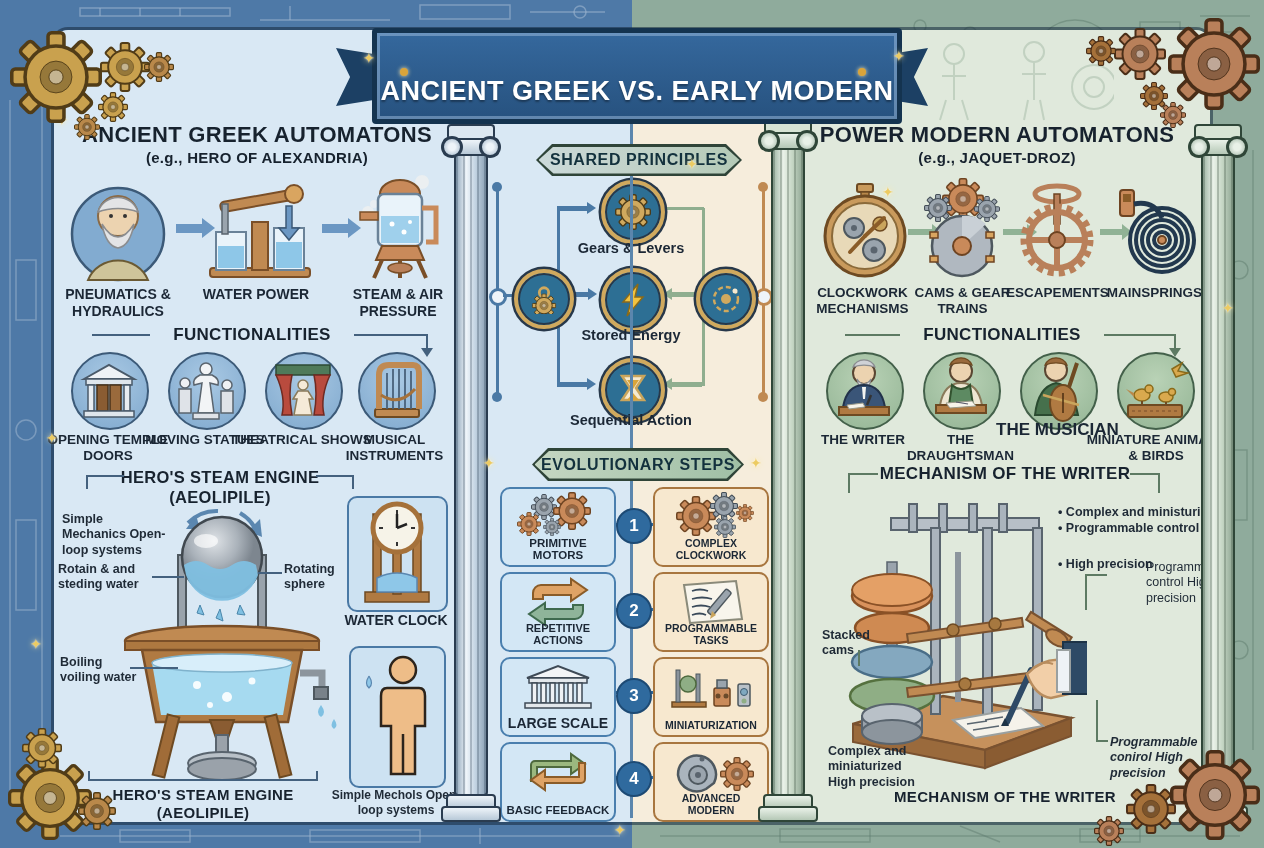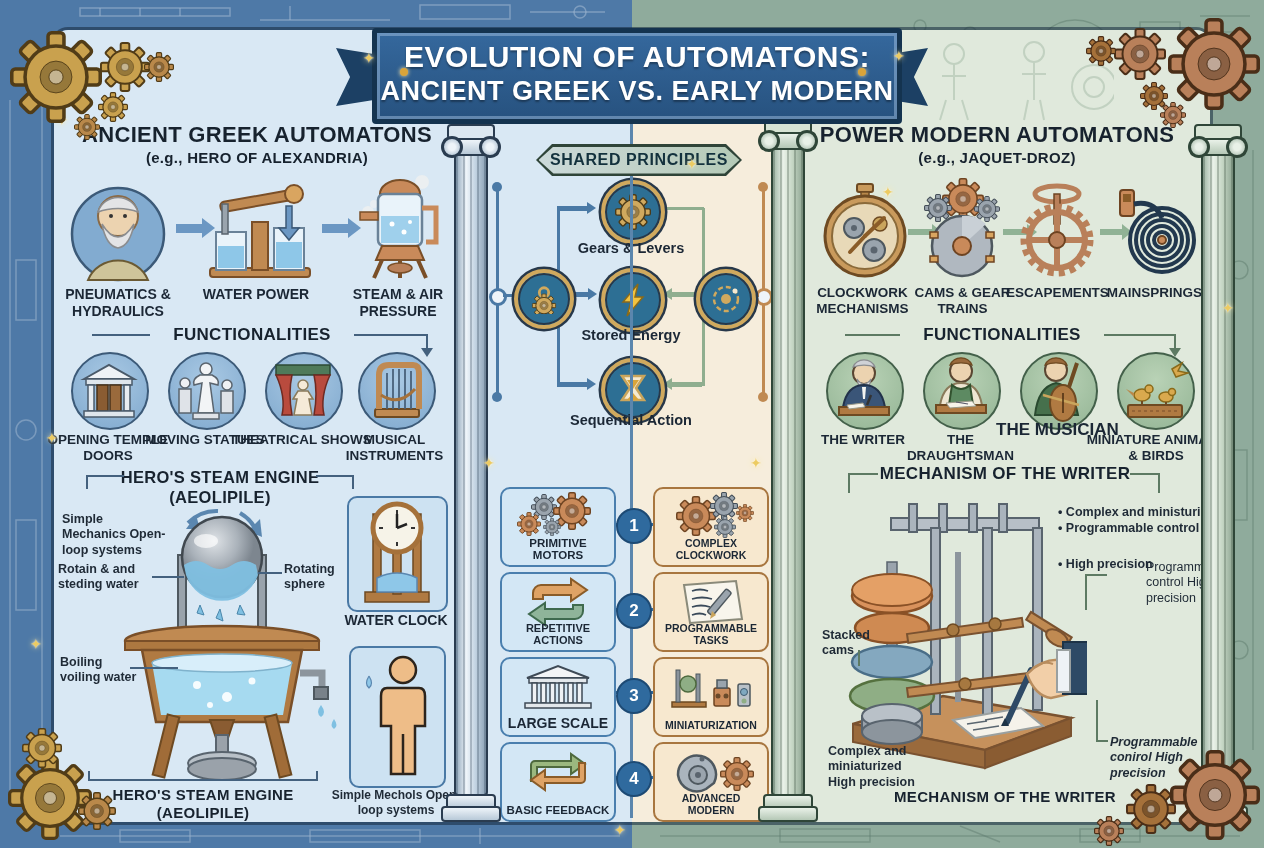--- a/index.html
+++ b/index.html
@@ -236,21 +236,20 @@
       <div class="volute" style="left:-10px"></div>
       <div class="volute" style="right:-10px"></div>
     <div class="shaft"></div>
       <div class="base1"></div>
       <div class="base2"></div>
   </div>
 
   <div class="tail" id="tail-l"></div>
   <div class="tail" id="tail-r"></div>
   <div class="abs" id="banner">
-    <div class="t1">EVOLUTION OF AUTOMATONS:</div>
     <div class="t2">ANCIENT GREEK VS. EARLY MODERN</div>
   </div>
   <div class="golddot" style="left:400px;top:68px"></div>
   <div class="golddot" style="left:858px;top:68px"></div>
 
   <div class="abs hdr1" style="left:62px;top:122px;width:390px;font-size:22px;">ANCIENT GREEK AUTOMATONS</div>
   <div class="abs hdr1" style="left:62px;top:149px;width:390px;font-size:15px;font-weight:700;">(e.g., HERO OF ALEXANDRIA)</div>
 
   <svg class="abs" style="left:68px;top:176px" width="100" height="106" viewBox="0 0 100 106">
     <circle cx="50" cy="58" r="46" fill="#82abd0" stroke="#3c5a78" stroke-width="2.5"></circle>
@@ -501,20 +500,23 @@
     </svg>
   </div>
   <div class="medallion" style="left:696px;top:269px;width:52px;height:52px;">
     <svg width="32" height="32" viewBox="-16 -16 32 32">
       <circle r="12" fill="none" stroke="#d0a95e" stroke-width="2.5" stroke-dasharray="5 3"></circle>
       <circle r="5" fill="#d0a95e"></circle>
         <circle cx="9" cy="-8" r="2.5" fill="#f6ead0"></circle>
     </svg>
   </div>
 
+  <div class="ribbonO" style="left:532px;top:448px;width:212px;height:33px;">
+    <div class="ribbonI" style="background:linear-gradient(90deg,#c5d6c2,#9fbfa5);">EVOLUTIONARY STEPS</div>
+  </div>
   <div class="sparkle" style="left:483px;top:455px;">✦</div>
   <div class="sparkle" style="left:750px;top:455px;">✦</div>
 
   <div class="line" style="left:610px;top:523px;width:44px;height:3px;background:#2f6a9e;"></div>
   <div class="stepbox bl" style="left:500px;top:487px;">
     <svg width="106" height="50" viewBox="0 0 106 50" style="margin:3px auto 0;display:block">
       <use href="#gear" fill="#9aa4ad" stroke="#444e58" x="26" y="2" width="26" height="26"></use>
       <use href="#gear" fill="#c98a5a" stroke="#6e4422" x="48" y="0" width="38" height="38"></use>
       <use href="#gear" fill="#c98a5a" stroke="#6e4422" x="12" y="20" width="24" height="24"></use>
       <use href="#gear" fill="#9aa4ad" stroke="#444e58" x="38" y="26" width="18" height="18"></use>

